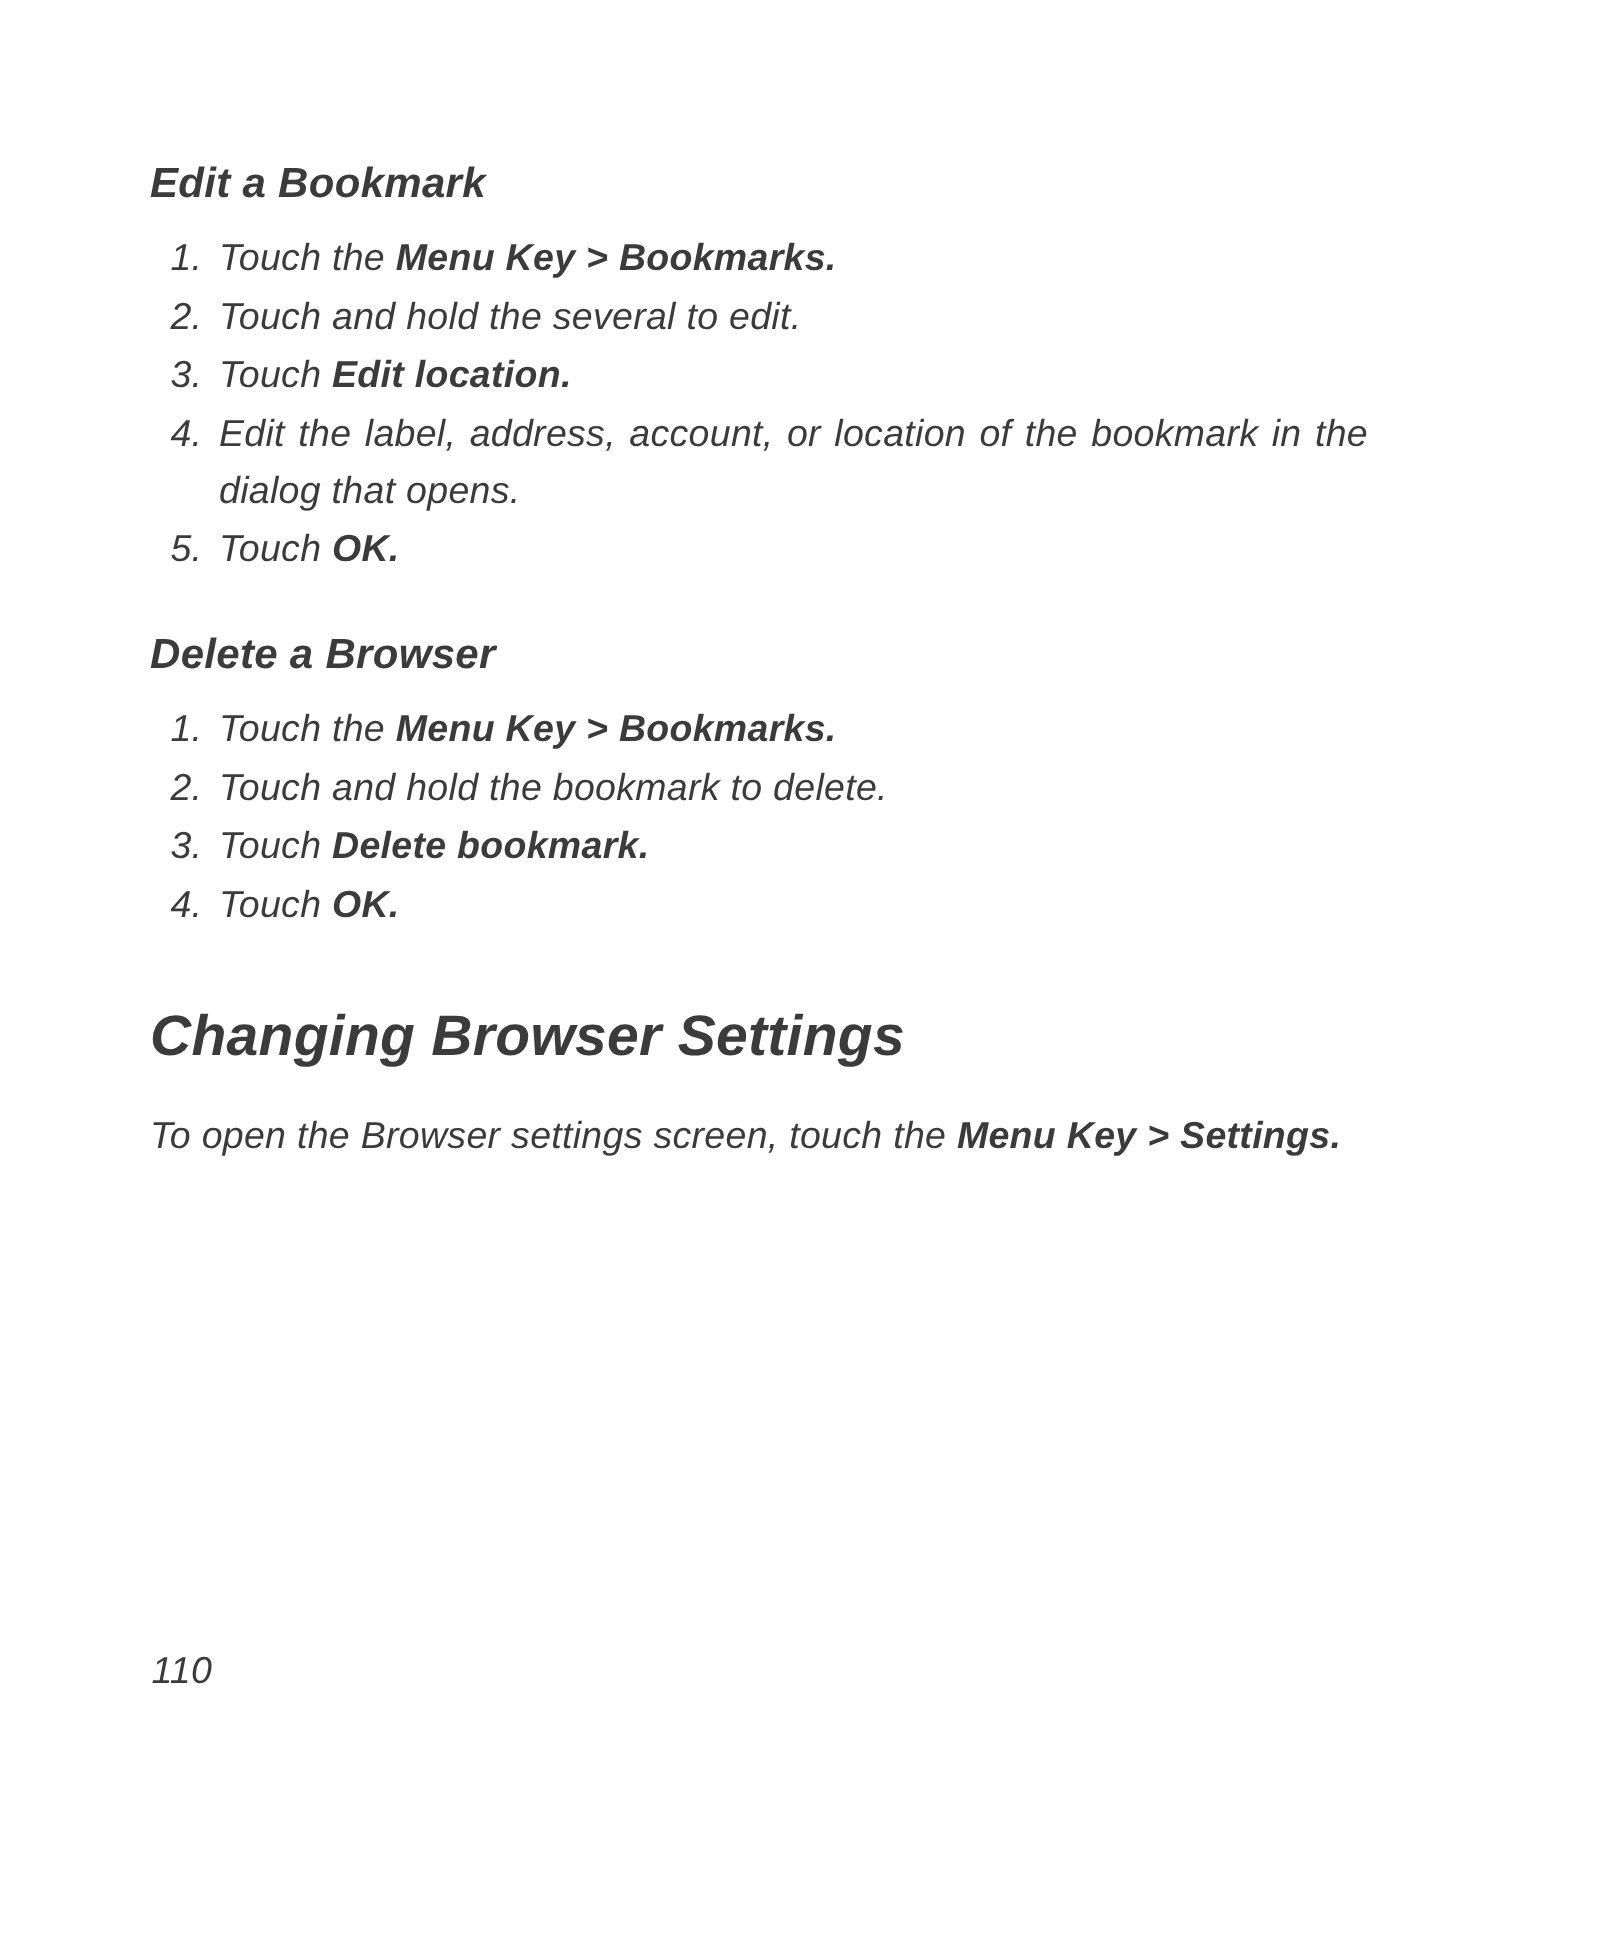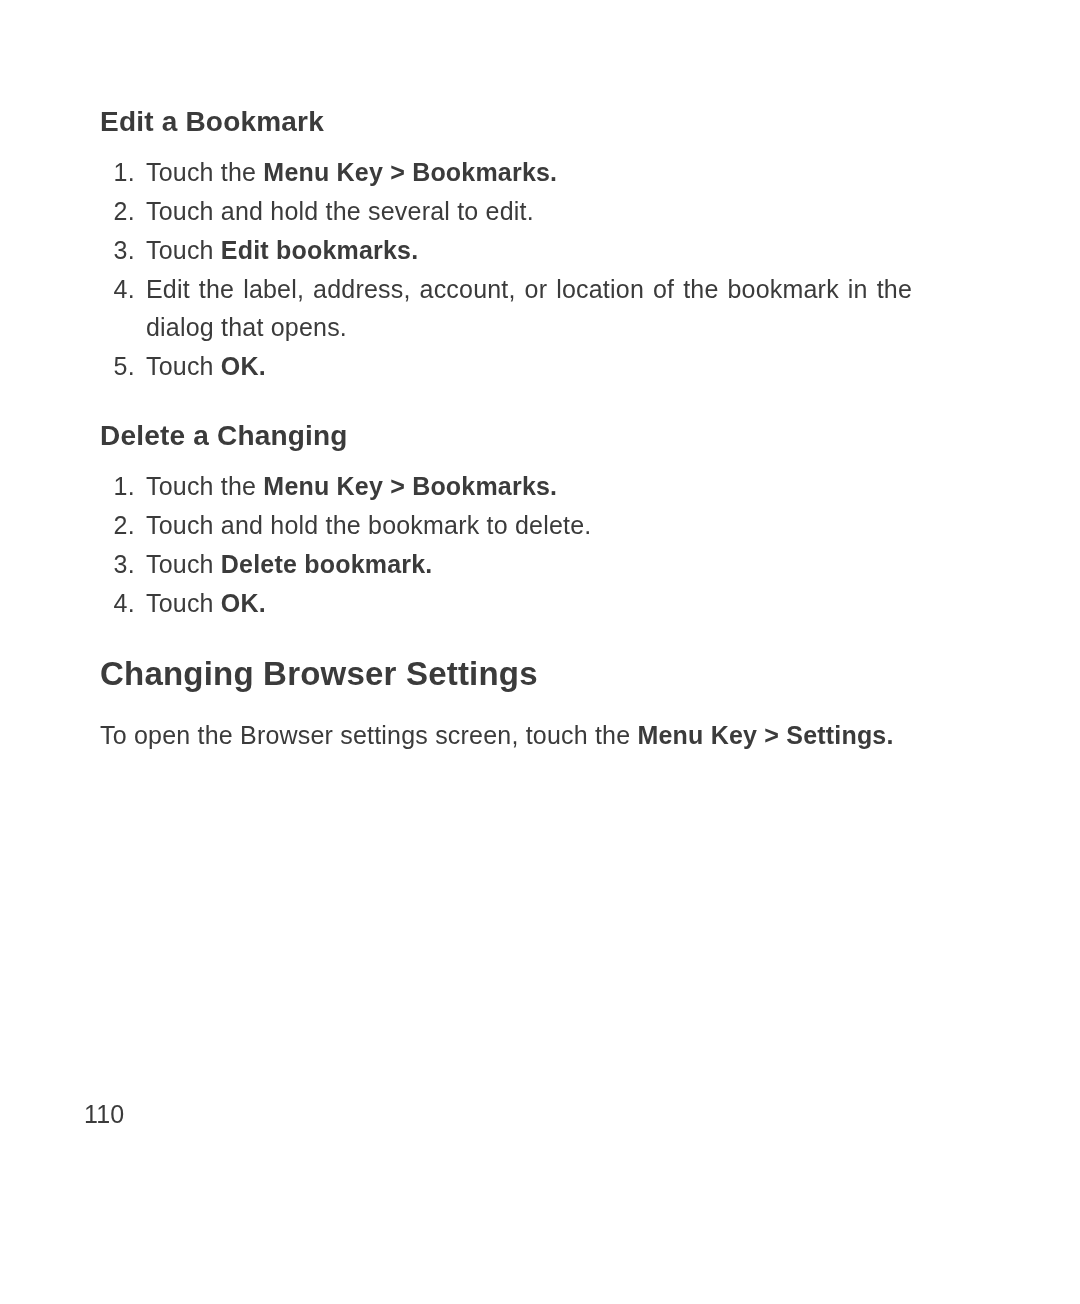--- a/index.html
+++ b/index.html
@@ -13,52 +13,53 @@
   }
   .page {
     box-sizing: border-box;
     width: 1012px;
     height: 1304px;
     padding: 100px 100px 0 100px;
     position: relative;
     line-height: 1.55;
     font-size: 25px;
     letter-spacing: 0.2px;
+    font-style: italic;
   }
   .h3 {
     font-weight: bold;
     font-size: 28px;
     color: #3b3b3b;
     margin: 0 0 10px 0;
   }
   .h2 {
     font-weight: bold;
-    font-size: 33px;
+    font-size: 38px;
     color: #3b3b3b;
-    margin: 26px 0 6px 0;
+    margin: 40px 0 6px 0;
   }
   ol {
     margin: 0 0 4px 0;
     padding-left: 42px;
   }
   ol li {
     padding-left: 4px;
     margin: 0;
     text-align: justify;
     text-justify: inter-word;
   }
   .para {
     margin: 0;
     text-align: justify;
   }
   .bold { font-weight: bold; }
   .note-line { margin-top: 2px; }
   .page-num {
     position: absolute;
-    left: 84px;
+    left: 101px;
     bottom: 170px;
     font-size: 25px;
     color: #3b3b3b;
   }
   .spacer-mid { height: 24px; }
 </style>
 </head>
 <body>
 
 <div class="page">
@@ -66,34 +67,34 @@
   <div class="h3">Edit a Bookmark</div>
 
   <ol>
     <li>
       <span>Touch the </span><span class="bold">Menu Key &gt; Bookmarks.</span>
     </li>
     <li>
       <span>Touch and hold the several to edit.</span>
     </li>
     <li>
-      <span>Touch </span><span class="bold">Edit bookmarks.</span>
+      <span>Touch </span><span class="bold">Edit location.</span>
     </li>
     <li>
       <span>Edit the label, address, account, or location of the bookmark in the dialog that opens.</span>
     </li>
     <li>
       <span>Touch </span><span class="bold">OK.</span>
     </li>
   </ol>
 
 
   <div class="spacer-mid"></div>
 
-  <div class="h3">Delete a Changing</div>
+  <div class="h3">Delete a Browser</div>
 
   <ol>
     <li>
       <span>Touch the </span><span class="bold">Menu Key &gt; Bookmarks.</span>
     </li>
     <li>
       <span>Touch and hold the bookmark to delete.</span>
     </li>
     <li>
       <span>Touch </span><span class="bold">Delete bookmark.</span>

